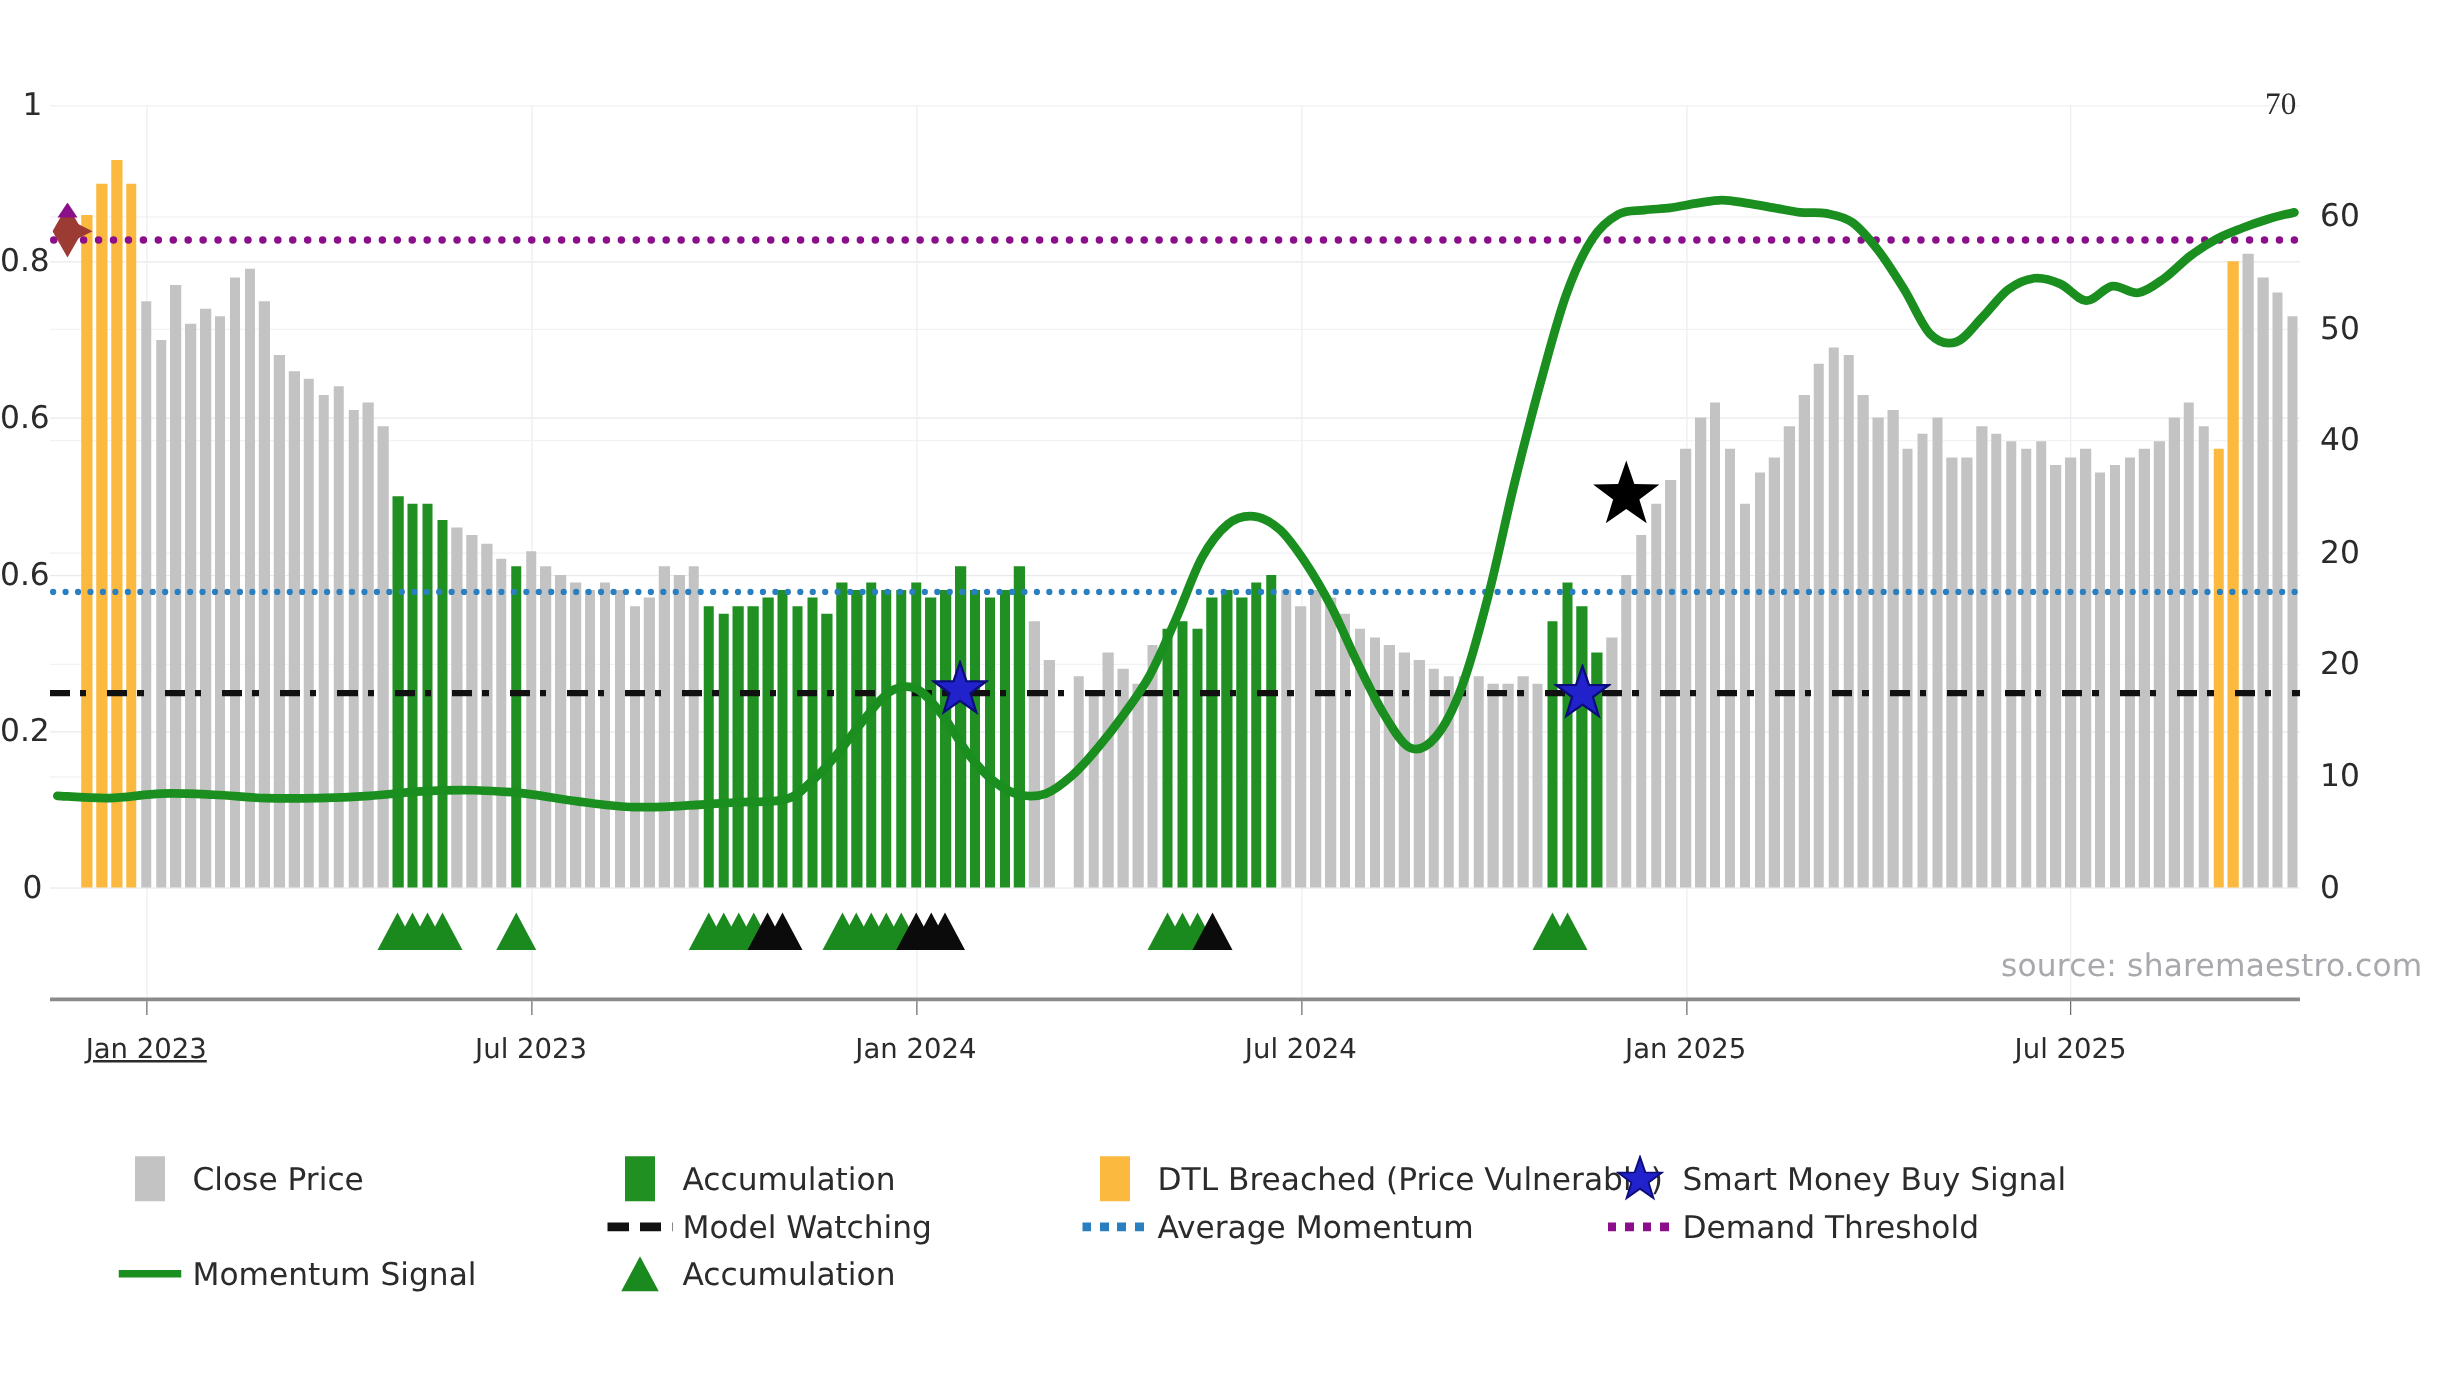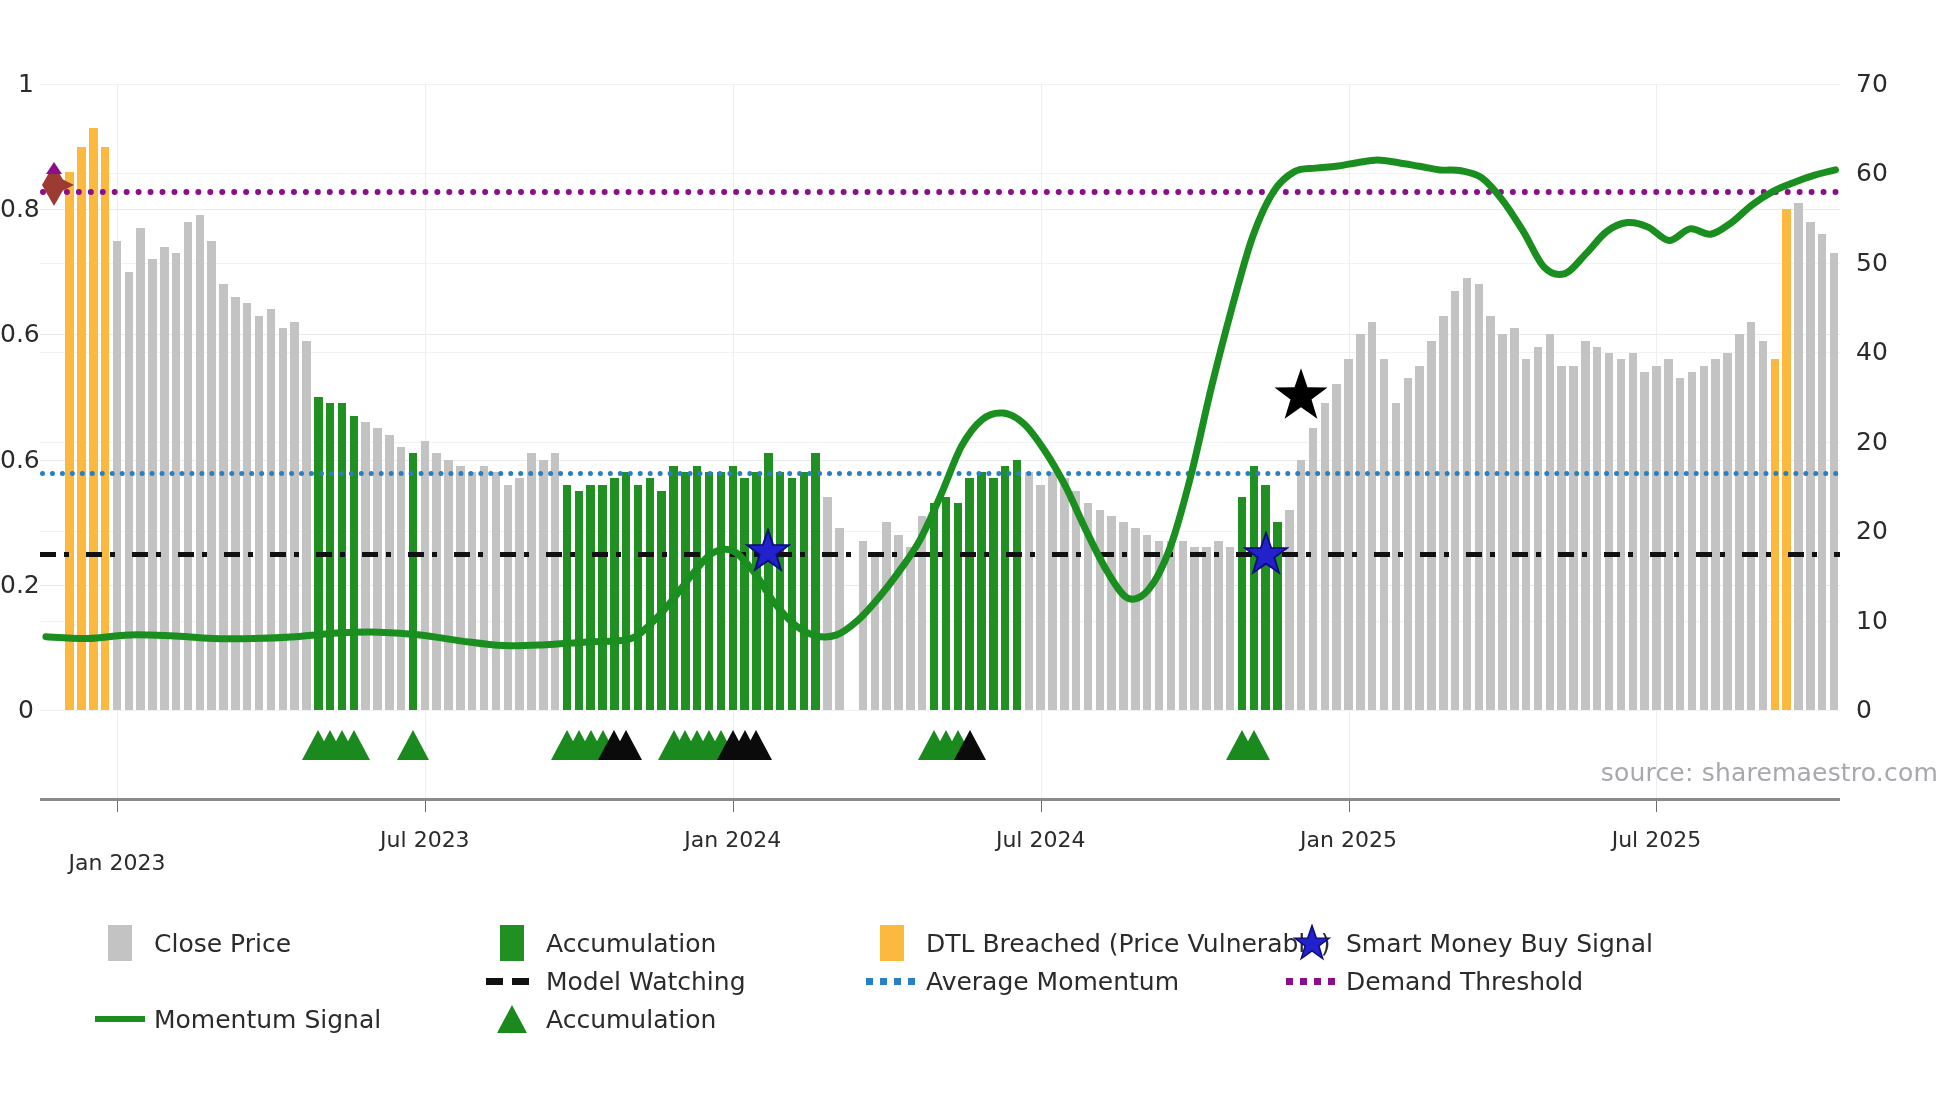--- a/index.html
+++ b/index.html
@@ -312,27 +312,27 @@
       <div class="ylabel" style="left: 0px; top: 71px;">1</div>
     </div>
   <div id="ylabels-right">
       <div class="ylabel right" style="left: 1856px; top: 697px;">0</div>
       <div class="ylabel right" style="left: 1856px; top: 607.571px;">10</div>
       <div class="ylabel right" style="left: 1856px; top: 518.143px;">20</div>
       <div class="ylabel right" style="left: 1856px; top: 428.714px;">20</div>
       <div class="ylabel right" style="left: 1856px; top: 339.286px;">40</div>
       <div class="ylabel right" style="left: 1856px; top: 249.857px;">50</div>
       <div class="ylabel right" style="left: 1856px; top: 160.429px;">60</div>
-      <div class="ylabel right" style="left: 1856px; top: 71px;">70</div>
+      <div class="ylabel right" style="left: 1812px; top: 71px; font-family: Liberation Serif, serif;">70</div>
     </div>
 
   <div id="xaxis-line"></div>
   <div id="xlabels">
       <div class="xtick" style="left: 116.974px; top: 801px;"></div>
-      <div class="xlabel" style="left: 116.974px; top: 850px;">Jan 2023</div>
+      <div class="xlabel" style="left: 116.974px; top: 827px; text-decoration: underline;">Jan 2023</div>
       <div class="xtick" style="left: 424.868px; top: 801px;"></div>
       <div class="xlabel" style="left: 424.868px; top: 827px;">Jul 2023</div>
       <div class="xtick" style="left: 732.763px; top: 801px;"></div>
       <div class="xlabel" style="left: 732.763px; top: 827px;">Jan 2024</div>
       <div class="xtick" style="left: 1040.66px; top: 801px;"></div>
       <div class="xlabel" style="left: 1040.66px; top: 827px;">Jul 2024</div>
       <div class="xtick" style="left: 1348.55px; top: 801px;"></div>
       <div class="xlabel" style="left: 1348.55px; top: 827px;">Jan 2025</div>
       <div class="xtick" style="left: 1656.45px; top: 801px;"></div>
       <div class="xlabel" style="left: 1656.45px; top: 827px;">Jul 2025</div>

